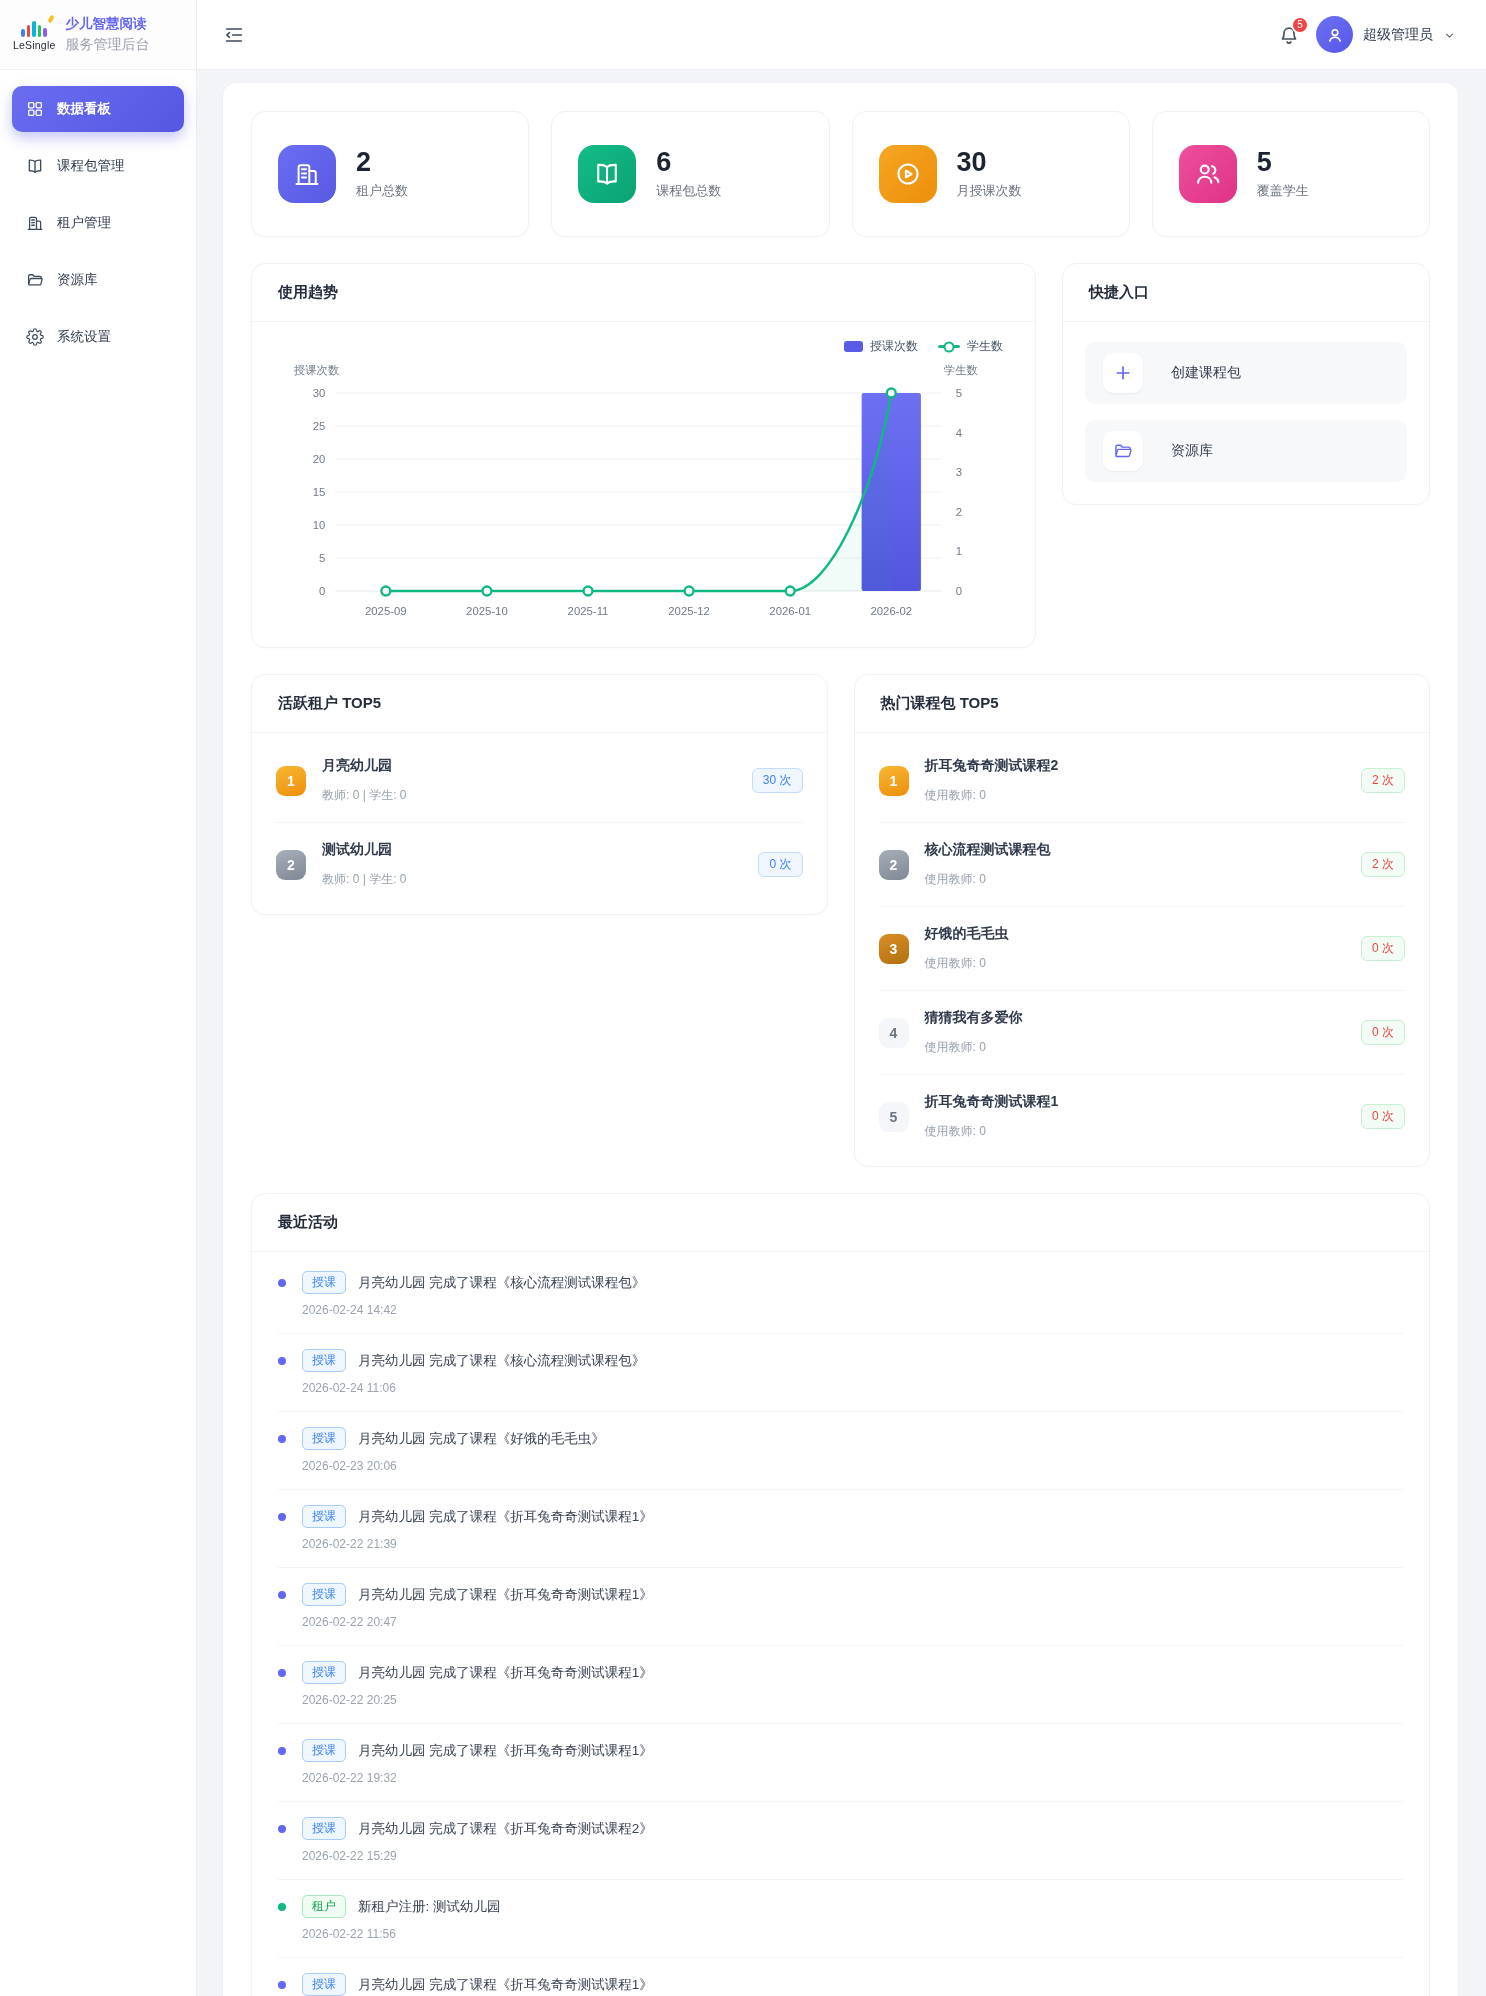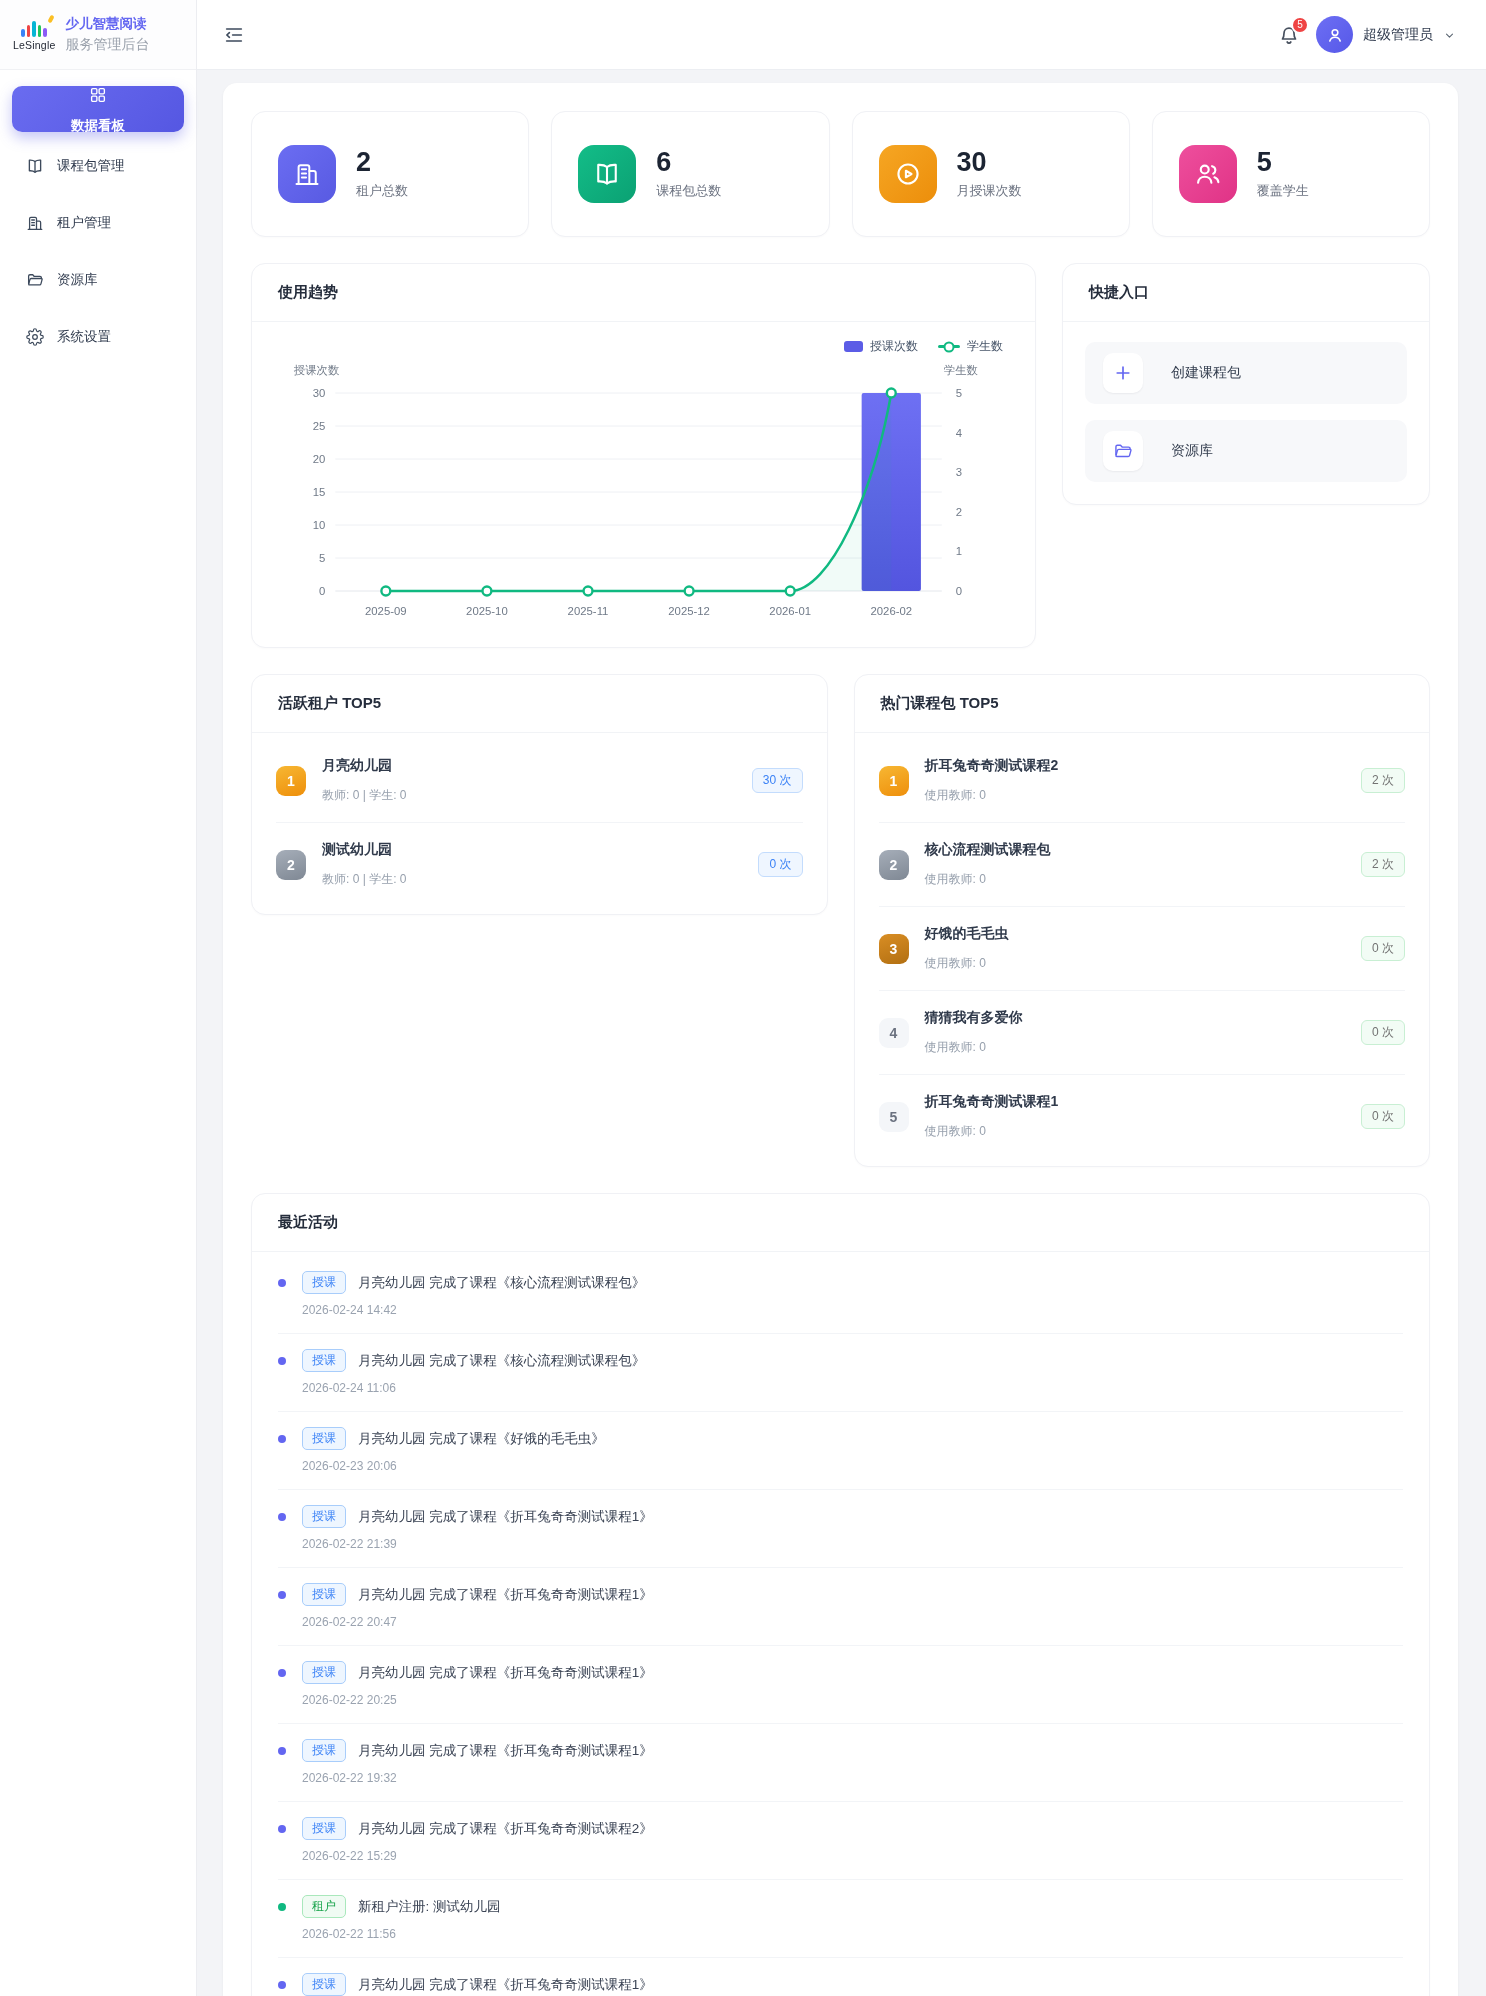--- a/index.html
+++ b/index.html
@@ -19,21 +19,21 @@
   .logo-bars span:nth-child(4){height:12px;background:#22c55e}
   .logo-bars span:nth-child(5){height:9px;background:#8b5cf6}
   .logo-tick { position:absolute; right:-6px; top:-4px; width:4px; height:8px; border-radius:2px; background:#fbbf24; transform:rotate(28deg); }
   .logo-name { font-size:10.5px; color:#1f2430; margin-top:2px; letter-spacing:.2px; }
   .logo-text .t1 { font-size:13.5px; font-weight:700; color:#6366f1; }
   .logo-text .t2 { font-size:14px; color:#9aa1ac; margin-top:3px; }
   .menu { padding:16px 12px; display:flex; flex-direction:column; gap:11px; }
   .side-item { height:46px; border-radius:10px; display:flex; align-items:center; gap:13px; padding:0 14px; color:#2f3a4d; font-size:13.5px; cursor:pointer; }
   .s-icon { width:18px; height:18px; color:#3d4a5c; flex-shrink:0; }
   .s-icon svg { width:100%; height:100%; display:block; }
-  .side-item.active { background:linear-gradient(135deg,#6a6cf0,#5557e2); color:#fff; font-weight:600; box-shadow:0 6px 14px rgba(93,95,230,.35);flex-direction:column; }
+  .side-item.active { background:linear-gradient(135deg,#6a6cf0,#5557e2); color:#fff; font-weight:600; box-shadow:0 6px 14px rgba(93,95,230,.35); }
   .side-item.active .s-icon { color:#fff; }
 
   
   .main { flex:1; min-width:0; }
   .topbar { height:70px; background:#fff; border-bottom:1px solid #eceef2; display:flex; align-items:center; padding:0 30px 0 26px; }
   .collapse-btn { width:22px; height:22px; color:#3d4a5c; cursor:pointer; }
   .collapse-btn svg { width:100%; height:100%; }
   .topbar-right { margin-left:auto; display:flex; align-items:center; gap:15px; }
   .bell-wrap { position:relative; width:24px; height:24px; color:#47505e; cursor:pointer; }
   .bell-wrap svg { width:24px; height:24px; }
@@ -90,21 +90,21 @@
   .rank-badge { width:30px; height:30px; border-radius:9px; display:flex; align-items:center; justify-content:center; font-size:14px; font-weight:700; color:#fff; margin-right:16px; flex-shrink:0; }
   .rk1 { background:linear-gradient(160deg,#f7b733,#ee8f0b); }
   .rk2 { background:linear-gradient(160deg,#a6aeb9,#7f8894); }
   .rk3 { background:linear-gradient(160deg,#d98e24,#b26f12); }
   .rk4,.rk5 { background:#f4f6f9; color:#6b7280; font-weight:600; }
   .rank-info { flex:1; min-width:0; }
   .rank-name { font-size:14px; font-weight:600; color:#303a4b; }
   .rank-sub { font-size:12px; color:#97a0ad; margin-top:12px; }
   .pill { font-size:12px; padding:3px 10px; border-radius:6px; border:1px solid transparent; flex-shrink:0; }
   .pill-blue  { color:#3b82f6; background:#eff6ff; border-color:#c3dcfd; }
-  .pill-green { color:#737373; background:#f2fcf5; border-color:#c8efd3; }
+  .pill-green { color:#ef4444; background:#f2fcf5; border-color:#c8efd3; }
 
   
   .recent-card { margin-top:26px; }
   .recent-body { padding:4px 26px 14px; }
   .act-row { padding:15px 0 16px; border-bottom:1px solid #f2f4f7; }
   .act-row:last-child { border-bottom:none; }
   .act-line { display:flex; align-items:center; }
   .act-dot { width:8px; height:8px; border-radius:50%; margin-right:16px; flex-shrink:0; }
   .dot-course { background:#6366f1; }
   .dot-tenant { background:#10b981; }

